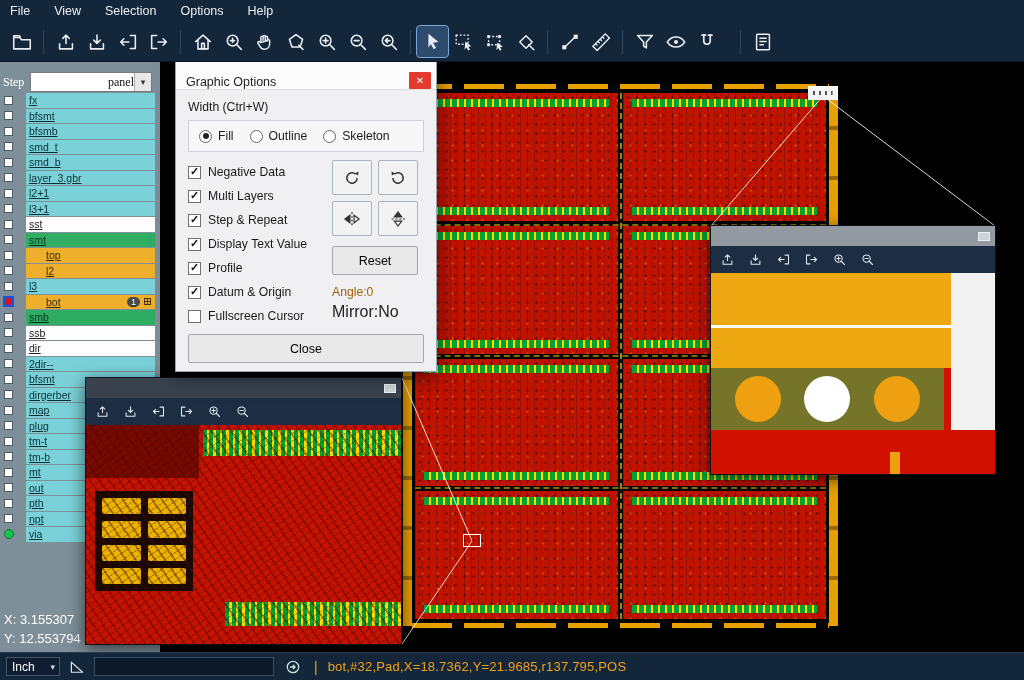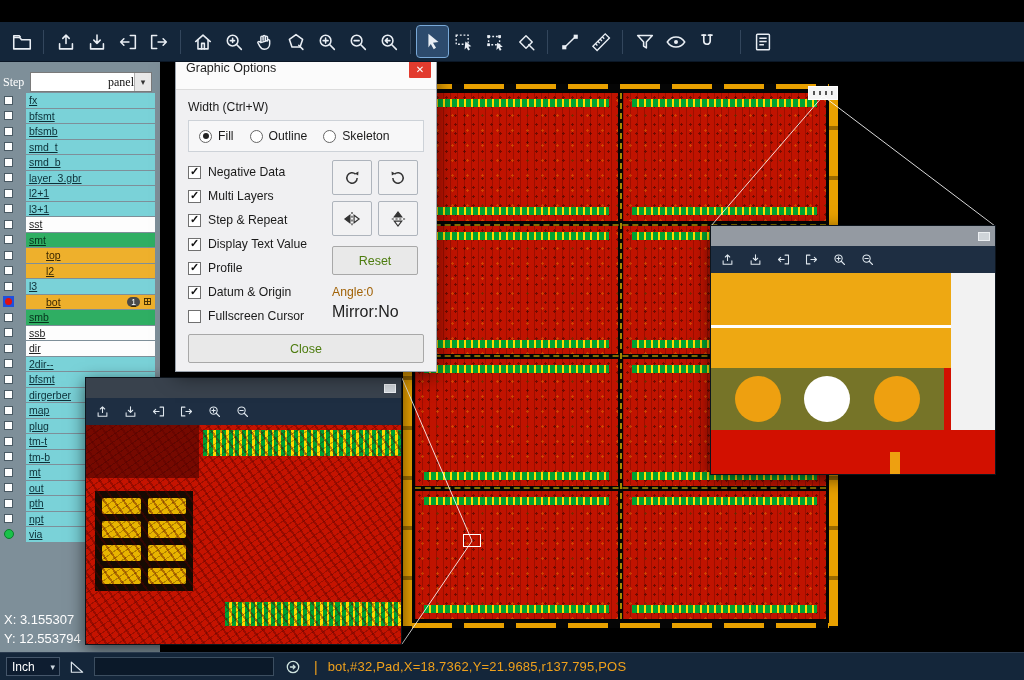--- a/index.html
+++ b/index.html
@@ -68,42 +68,42 @@
   .hg1{top:calc(25% - 1px);} .hg2{top:calc(50% - 1px);} .hg3{top:calc(75% - 1px);}
   .anchor1{position:absolute;left:303px;top:472px;width:18px;height:13px;border:1.5px solid #fff;box-sizing:border-box;}
   .marker2{position:absolute;left:648px;top:24px;width:30px;height:14px;background:#f5f5f5;border:1px solid #fff;
       box-sizing:border-box;
       background-image:repeating-linear-gradient(90deg,#555 0 2px,transparent 2px 6px);
       background-size:70% 4px;background-repeat:no-repeat;background-position:45% 4px;}
   .callouts{position:absolute;left:0;top:0;z-index:3;pointer-events:none;}
   
   .dialog{position:absolute;left:175px;top:60px;width:262px;height:312px;background:#f0f0f2;
           border:1px solid #9aa2ac;box-shadow:0 4px 18px rgba(0,0,0,.55);z-index:6;box-sizing:border-box;}
-  .dtitle{height:28px;background:#fbfbfb;border-bottom:1px solid #dcdcdc;display:flex;align-items:flex-start;}
+  .dtitle{height:28px;background:#fbfbfb;border-bottom:1px solid #dcdcdc;display:flex;align-items:flex-end;}
   .dtitle .t{font-size:12.5px;color:#222;padding-left:10px;flex:1;}
   .dclose{width:22px;height:17px;background:#e23b2e;color:#fff;font-size:10px;display:flex;
           align-items:center;justify-content:center;margin-right:5px;border-radius:1px;}
   .dbody{position:relative;padding:8px 12px;height:calc(100% - 28px);box-sizing:border-box;}
   .wlabel{font-size:12.2px;color:#1a1a1a;margin:2px 0 6px 0;}
   .rgroup{border:1px solid #cdd2d8;background:#f7f7f8;padding:8px 10px;display:flex;gap:16px;align-items:center;}
   .ritem{display:flex;align-items:center;gap:6px;font-size:12.2px;color:#1a1a1a;}
   .radio{width:13px;height:13px;border:1px solid #666;border-radius:50%;background:#fff;position:relative;box-sizing:border-box;}
   .radio.sel::after{content:"";position:absolute;inset:2.5px;background:#222;border-radius:50%;}
   .main2{display:flex;margin-top:8px;}
   .ckcol{flex:1;}
   .ckrow{display:flex;align-items:center;gap:7px;height:24px;font-size:12.2px;color:#1a1a1a;}
   .cb{width:13px;height:13px;border:1px solid #707070;background:#fff;display:flex;align-items:center;
       justify-content:center;font-size:11px;color:#111;box-sizing:border-box;flex:0 0 auto;}
   .cb.on::before{content:"\2713";font-weight:bold;margin-top:-1px;}
   .rcol{width:92px;flex:0 0 auto;}
   .rgrid{display:grid;grid-template-columns:40px 40px;gap:6px;}
   .ibtn{height:33px;background:#f2f2f3;border:1px solid #aeb4bc;border-radius:2px;display:flex;
         align-items:center;justify-content:center;color:#333;}
   .ibtn .ic{width:20px;height:20px;}
-  .btn{background:#e9e9e9;border:1px solid #a8a8a8;border-radius:2px;font-size:12.5px;color:#4d7c0f;
+  .btn{background:#e9e9e9;border:1px solid #a8a8a8;border-radius:2px;font-size:12.5px;color:#000000;
        display:flex;align-items:center;justify-content:center;font-family:"Liberation Sans",sans-serif;}
   .resetbtn{width:84px;height:27px;margin-top:10px;}
   .dinfo{font-size:12.2px;color:#a16207;margin-top:10px;}
   .dinfo2{font-size:16px;color:#222;margin-top:4px;}
   .closebtn{position:absolute;left:12px;right:12px;bottom:9px;height:27px;}
   
   .magwin{position:absolute;border:1px solid #0d141c;box-shadow:0 4px 16px rgba(0,0,0,.6);box-sizing:border-box;}
   .mag1{left:85px;top:377px;width:317px;height:268px;z-index:5;}
   .mag2{left:710px;top:225px;width:286px;height:250px;z-index:4;}
   .mtitle{height:20px;display:flex;align-items:center;justify-content:flex-end;padding-right:5px;}
@@ -337,20 +337,27 @@
         <g fill="none" stroke="currentColor" stroke-width="2.4">
           <rect x="4" y="4" width="16" height="16"></rect>
           <path d="M12 4v16M4 12h16"></path>
         </g>
       </symbol>
 </defs>
 </svg>
 
 <div class="app">
 
+  <div class="menubar">
+    <span>File</span>
+    <span>View</span>
+    <span>Selection</span>
+    <span>Options</span>
+    <span>Help</span>
+  </div>
 
   <div class="toolbar">
     <div class="tbtn">
         <svg class="ic">
           <use href="#i-folder"></use>
         </svg>
       </div>
     <div class="tsep"></div>
     <div class="tbtn">
         <svg class="ic">

